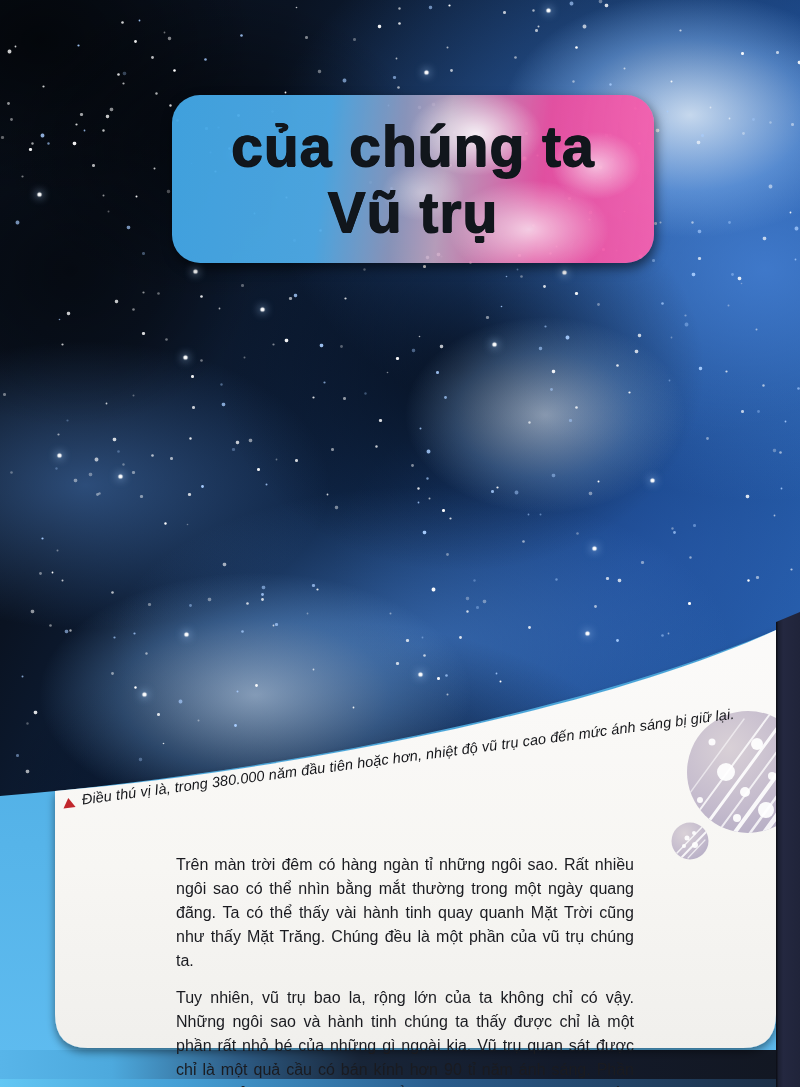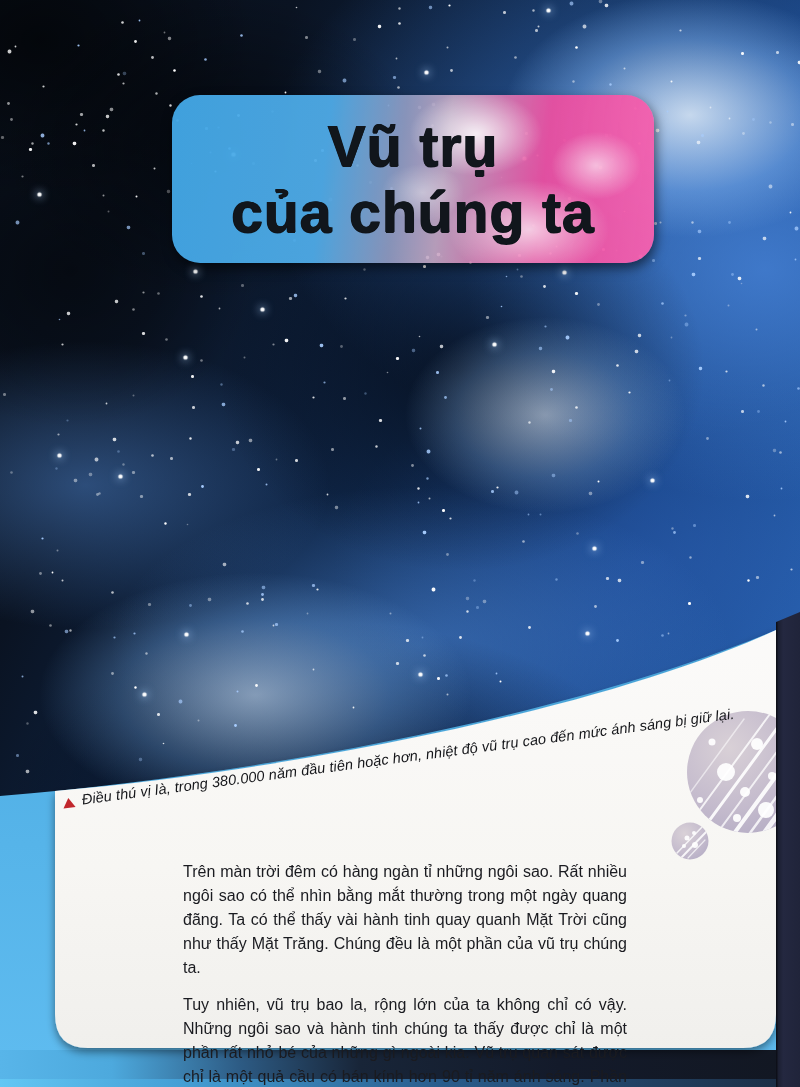--- a/index.html
+++ b/index.html
@@ -58,34 +58,34 @@
     display:inline-block;font-style:normal;color:#c1272d;font-size:16px;
     margin-right:7px;transform:scaleY(.8);vertical-align:-1px;
     font-family:"DejaVu Sans",sans-serif;
   }
   .caption-text{font-style:italic;letter-spacing:.1px;}
   
   .bodytext{
     position:absolute;left:171px;top:848px;width:468px;z-index:3;
     font-size:16px;line-height:24px;color:#1a1b20;text-align:justify;
   }
-  .bodytext p{margin:12px;}
+  .bodytext p{margin:5px;}
   .bodytext p + p{margin-top:13px;}
 </style>
 </head>
 <body>
 
 <div class="page">
 
   <div class="photo">
     <div id="stars-small" class="stars" style="box-shadow: rgba(255, 255, 255, 0.79) 9px 51px 0px 1.4px, rgba(168, 205, 255, 0.69) 324px 382px 0px 0.6px, rgba(255, 255, 255, 0.66) 206px 128px 0px 1.1px, rgba(168, 205, 255, 0.51) 294px 240px 0px 0.9px, rgba(255, 255, 255, 0.4) 198px 720px 0px 0.5px, rgba(168, 205, 255, 0.35) 233px 449px 0px 1.1px, rgba(255, 255, 255, 0.98) 443px 510px 0px 1px, rgba(255, 255, 255, 0.6) 32px 143px 0px 0.7px, rgba(255, 255, 255, 0.6) 70px 630px 0px 0.7px, rgba(255, 255, 255, 0.53) 757px 577px 0px 1.1px, rgba(255, 255, 255, 0.53) 111px 109px 0px 1.3px, rgba(168, 205, 255, 0.78) 506px 276px 0px 0.3px, rgba(255, 255, 255, 0.94) 438px 678px 0px 1px, rgba(168, 205, 255, 0.97) 424px 532px 0px 1.3px, rgba(255, 255, 255, 0.3) 774px 450px 0px 1.2px, rgba(168, 205, 255, 0.83) 262px 594px 0px 0.9px, rgba(168, 205, 255, 0.75) 446px 675px 0px 0.8px, rgba(255, 255, 255, 0.31) 441px 256px 0px 0.6px, rgba(255, 255, 255, 0.72) 504px 12px 0px 1px, rgba(168, 205, 255, 0.75) 796px 228px 0px 1.4px, rgb(255, 255, 255) 500px 681px 0px 0.5px, rgba(168, 205, 255, 0.45) 454px 132px 0px 0.7px, rgba(255, 255, 255, 0.99) 689px 603px 0px 1px, rgba(168, 205, 255, 0.86) 391px 188px 0px 0.9px, rgba(255, 255, 255, 0.67) 152px 455px 0px 0.8px, rgba(255, 255, 255, 0.42) 201px 360px 0px 0.8px, rgba(168, 205, 255, 0.91) 139px 20px 0px 0.4px, rgba(168, 205, 255, 0.65) 48px 143px 0px 0.7px, rgba(168, 205, 255, 0.8) 295px 295px 0px 1.2px, rgba(255, 255, 255, 0.69) 424px 655px 0px 0.8px, rgba(168, 205, 255, 0.48) 422px 637px 0px 0.4px, rgba(168, 205, 255, 0.55) 662px 635px 0px 0.8px, rgba(255, 255, 255, 0.88) 201px 296px 0px 0.8px, rgba(255, 255, 255, 0.54) 780px 452px 0px 0.8px, rgba(168, 205, 255, 0.99) 235px 725px 0px 0.9px, rgba(255, 255, 255, 0.95) 397px 358px 0px 1.1px, rgba(255, 255, 255, 0.57) 526px 133px 0px 1.1px, rgba(255, 255, 255, 0.36) 685px 315px 0px 0.6px, rgba(168, 205, 255, 0.8) 254px 213px 0px 0.4px, rgba(255, 255, 255, 0.5) 770px 186px 0px 1.4px, rgba(168, 205, 255, 0.74) 313px 585px 0px 1.1px, rgba(255, 255, 255, 0.88) 497px 487px 0px 0.6px, rgba(255, 255, 255, 0.69) 112px 592px 0px 0.8px, rgba(255, 255, 255, 0.67) 123px 83px 0px 0.6px, rgba(168, 205, 255, 0.77) 223px 404px 0px 1.3px, rgba(255, 255, 255, 0.37) 2px 137px 0px 1.1px, rgba(168, 205, 255, 0.48) 729px 222px 0px 0.9px, rgba(255, 255, 255, 0.99) 576px 47px 0px 0.8px, rgba(255, 255, 255, 0.78) 68px 313px 0px 1.2px, rgba(255, 255, 255, 0.61) 398px 87px 0px 0.8px, rgba(168, 205, 255, 0.78) 134px 633px 0px 0.6px, rgba(255, 255, 255, 0.93) 30px 149px 0px 1.1px, rgba(255, 255, 255, 0.37) 672px 528px 0px 0.7px, rgba(255, 255, 255, 0.66) 791px 569px 0px 0.6px, rgba(168, 205, 255, 0.41) 413px 350px 0px 1.2px, rgba(255, 255, 255, 0.92) 136px 196px 0px 0.5px, rgba(255, 255, 255, 0.64) 27px 771px 0px 1.3px, rgba(255, 255, 255, 0.35) 564px 140px 0px 0.9px, rgba(168, 205, 255, 0.34) 56px 468px 0px 0.7px, rgba(168, 205, 255, 0.54) 218px 127px 0px 0.6px, rgba(255, 255, 255, 0.75) 619px 580px 0px 1.3px, rgba(255, 255, 255, 0.76) 550px 253px 0px 0.7px, rgba(255, 255, 255, 0.77) 193px 407px 0px 1px, rgba(255, 255, 255, 0.66) 569px 198px 0px 1.1px, rgba(255, 255, 255, 0.69) 313px 669px 0px 0.4px, rgba(168, 205, 255, 0.59) 528px 514px 0px 0.4px, rgba(168, 205, 255, 0.52) 570px 420px 0px 1.1px, rgba(255, 255, 255, 0.46) 50px 625px 0px 0.8px, rgba(168, 205, 255, 0.67) 180px 701px 0px 1.4px, rgba(255, 255, 255, 0.33) 133px 395px 0px 0.5px, rgba(255, 255, 255, 0.64) 610px 177px 0px 0.3px, rgba(255, 255, 255, 0.51) 250px 440px 0px 1.3px, rgba(255, 255, 255, 0.74) 556px 246px 0px 0.4px, rgba(168, 205, 255, 0.87) 437px 372px 0px 1px, rgba(255, 255, 255, 0.83) 460px 637px 0px 0.9px, rgba(168, 205, 255, 0.83) 492px 491px 0px 1px, rgba(168, 205, 255, 0.48) 540px 514px 0px 0.5px, rgba(255, 255, 255, 0.82) 163px 743px 0px 0.3px, rgba(255, 255, 255, 0.53) 660px 222px 0px 0.5px, rgba(168, 205, 255, 0.52) 517px 269px 0px 0.4px, rgba(255, 255, 255, 0.81) 76px 124px 0px 0.6px, rgba(168, 205, 255, 0.66) 571px 3px 0px 1.4px, rgba(255, 255, 255, 0.49) 487px 317px 0px 1.1px, rgba(255, 255, 255, 0.82) 529px 627px 0px 0.9px, rgba(255, 255, 255, 0.58) 491px 202px 0px 0.4px, rgba(255, 255, 255, 0.37) 610px 134px 0px 0.7px, rgba(255, 255, 255, 0.31) 467px 598px 0px 1.2px, rgba(255, 255, 255, 0.41) 166px 339px 0px 0.8px, rgba(255, 255, 255, 0.74) 296px 7px 0px 0.3px, rgba(168, 205, 255, 0.84) 241px 35px 0px 0.8px, rgba(255, 255, 255, 0.97) 433px 589px 0px 1.4px, rgba(168, 205, 255, 0.51) 556px 579px 0px 0.7px, rgba(255, 255, 255, 0.7) 273px 625px 0px 0.4px, rgba(255, 255, 255, 0.93) 192px 376px 0px 1px, rgba(255, 255, 255, 0.33) 11px 472px 0px 0.8px, rgba(168, 205, 255, 0.81) 322px 150px 0px 1px, rgba(168, 205, 255, 0.95) 617px 640px 0px 0.9px, rgba(255, 255, 255, 0.86) 739px 278px 0px 1.3px, rgba(168, 205, 255, 0.97) 320px 230px 0px 0.8px, rgba(168, 205, 255, 0.74) 276px 624px 0px 1.1px, rgba(168, 205, 255, 0.85) 496px 673px 0px 0.4px, rgba(255, 255, 255, 0.84) 143px 333px 0px 1.1px, rgba(255, 255, 255, 0.46) 792px 124px 0px 1px, rgba(255, 255, 255, 0.77) 376px 446px 0px 0.7px, rgba(255, 255, 255, 0.9) 671px 81px 0px 0.5px, rgba(168, 205, 255, 0.54) 653px 260px 0px 1px, rgba(255, 255, 255, 0.73) 177px 120px 0px 0.8px, rgba(255, 255, 255, 0.66) 777px 52px 0px 1px, rgba(255, 255, 255, 0.71) 538px 26px 0px 0.5px, rgba(255, 255, 255, 0.37) 244px 357px 0px 0.5px, rgba(255, 255, 255, 0.55) 523px 541px 0px 0.8px, rgba(255, 255, 255, 0.93) 258px 469px 0px 1px, rgba(168, 205, 255, 0.8) 205px 59px 0px 0.8px, rgba(168, 205, 255, 0.61) 66px 631px 0px 1.3px, rgba(168, 205, 255, 0.47) 669px 380px 0px 0.4px, rgba(255, 255, 255, 0.77) 116px 301px 0px 1.2px, rgba(255, 255, 255, 0.77) 407px 640px 0px 1.1px, rgba(168, 205, 255, 0.73) 662px 303px 0px 0.8px, rgba(168, 205, 255, 0.92) 78px 45px 0px 0.6px, rgba(255, 255, 255, 0.36) 364px 269px 0px 0.7px, rgba(255, 255, 255, 0.67) 156px 93px 0px 0.7px, rgba(255, 255, 255, 0.89) 799px 62px 0px 1.3px, rgba(168, 205, 255, 0.94) 700px 368px 0px 1.2px, rgba(255, 255, 255, 0.34) 272px 111px 0px 0.7px, rgba(255, 255, 255, 0.6) 624px 68px 0px 0.5px, rgba(255, 255, 255, 0.99) 748px 580px 0px 0.7px, rgba(168, 205, 255, 0.97) 202px 486px 0px 0.9px, rgba(255, 255, 255, 0.86) 35px 712px 0px 1.3px, rgba(255, 255, 255, 0.34) 370px 182px 0px 0.9px, rgba(168, 205, 255, 0.69) 667px 111px 0px 0.5px, rgba(255, 255, 255, 0.33) 741px 283px 0px 0.3px, rgba(255, 255, 255, 0.84) 380px 420px 0px 1.1px, rgba(255, 255, 255, 0.4) 57px 550px 0px 0.5px, rgba(255, 255, 255, 0.99) 449px 5px 0px 0.6px, rgba(168, 205, 255, 0.62) 540px 348px 0px 1.2px, rgba(255, 255, 255, 0.4) 319px 71px 0px 1.2px, rgba(255, 255, 255, 0.31) 168px 191px 0px 1.2px, rgba(255, 255, 255, 0.36) 276px 459px 0px 0.4px, rgba(255, 255, 255, 0.77) 589px 219px 0px 0.6px, rgba(168, 205, 255, 0.42) 221px 384px 0px 0.7px, rgba(168, 205, 255, 0.76) 242px 631px 0px 0.8px, rgba(255, 255, 255, 0.71) 699px 258px 0px 1.1px, rgba(168, 205, 255, 0.87) 501px 306px 0px 0.3px, rgba(255, 255, 255, 0.65) 655px 223px 0px 1px, rgba(255, 255, 255, 0.95) 286px 340px 0px 1.3px, rgba(255, 255, 255, 0.36) 598px 304px 0px 0.9px, rgba(255, 255, 255, 0.81) 544px 286px 0px 0.9px, rgba(255, 255, 255, 0.67) 584px 26px 0px 1.4px, rgba(255, 255, 255, 0.77) 467px 611px 0px 0.7px, rgba(255, 255, 255, 0.38) 158px 293px 0px 0.8px, rgba(168, 205, 255, 0.36) 474px 580px 0px 0.7px, rgba(168, 205, 255, 0.4) 753px 119px 0px 0.9px, rgb(255, 255, 255) 135px 687px 0px 0.7px, rgba(255, 255, 255, 0.75) 470px 262px 0px 0.8px, rgba(255, 255, 255, 0.55) 710px 107px 0px 0.4px, rgba(168, 205, 255, 0.71) 59px 319px 0px 0.3px, rgba(168, 205, 255, 0.92) 42px 538px 0px 0.6px, rgba(168, 205, 255, 0.83) 42px 135px 0px 1.4px, rgba(255, 255, 255, 0.76) 636px 351px 0px 1.3px, rgba(168, 205, 255, 0.38) 477px 607px 0px 1px, rgba(255, 255, 255, 0.61) 224px 564px 0px 1.3px, rgba(255, 255, 255, 0.55) 344px 398px 0px 1px, rgba(255, 255, 255, 0.35) 743px 133px 0px 0.9px, rgba(168, 205, 255, 0.84) 428px 451px 0px 1.4px, rgba(255, 255, 255, 0.92) 553px 371px 0px 1.2px, rgba(168, 205, 255, 0.69) 128px 227px 0px 1.3px, rgba(255, 255, 255, 0.61) 763px 385px 0px 0.7px, rgba(255, 255, 255, 0.42) 4px 394px 0px 1px, rgba(255, 255, 255, 0.68) 451px 70px 0px 0.9px, rgba(255, 255, 255, 0.48) 141px 496px 0px 1.1px, rgba(255, 255, 255, 0.49) 573px 81px 0px 0.7px, rgba(255, 255, 255, 0.43) 707px 438px 0px 0.9px, rgba(255, 255, 255, 0.7) 640px 256px 0px 1.4px, rgba(168, 205, 255, 0.82) 610px 84px 0px 0.7px, rgba(255, 255, 255, 0.49) 169px 38px 0px 1.2px, rgba(255, 255, 255, 0.52) 419px 107px 0px 1.2px, rgba(255, 255, 255, 0.46) 642px 562px 0px 1.1px, rgba(255, 255, 255, 0.34) 242px 285px 0px 1px, rgba(168, 205, 255, 0.47) 732px 274px 0px 0.9px, rgba(255, 255, 255, 0.52) 210px 152px 0px 0.5px, rgba(168, 205, 255, 0.82) 420px 428px 0px 0.5px, rgba(255, 255, 255, 0.67) 357px 165px 0px 0.7px, rgba(255, 255, 255, 0.66) 96px 459px 0px 1.4px, rgba(255, 255, 255, 0.84) 747px 496px 0px 1.3px, rgba(168, 205, 255, 0.5) 17px 755px 0px 1px, rgba(255, 255, 255, 0.83) 118px 74px 0px 0.8px, rgba(168, 205, 255, 0.75) 445px 397px 0px 0.9px, rgba(255, 255, 255, 0.59) 595px 606px 0px 0.9px, rgba(168, 205, 255, 0.9) 785px 421px 0px 0.4px, rgba(255, 255, 255, 0.66) 219px 308px 0px 0.4px, rgba(255, 255, 255, 0.99) 165px 523px 0px 0.7px, rgba(168, 205, 255, 0.34) 67px 420px 0px 0.6px, rgba(255, 255, 255, 0.73) 62px 580px 0px 0.5px, rgba(255, 255, 255, 0.52) 756px 329px 0px 0.5px, rgba(168, 205, 255, 0.38) 191px 163px 0px 0.3px, rgba(168, 205, 255, 0.91) 693px 274px 0px 1.3px, rgba(255, 255, 255, 0.36) 187px 524px 0px 0.3px, rgba(255, 255, 255, 0.85) 215px 171px 0px 0.6px, rgba(168, 205, 255, 0.53) 612px 159px 0px 1px, rgba(255, 255, 255, 0.6) 447px 694px 0px 0.5px, rgba(255, 255, 255, 0.82) 158px 714px 0px 1px, rgba(255, 255, 255, 0.85) 603px 249px 0px 1px, rgba(168, 205, 255, 0.94) 229px 148px 0px 0.8px, rgba(255, 255, 255, 0.62) 171px 458px 0px 1px, rgba(255, 255, 255, 0.94) 256px 685px 0px 0.9px, rgba(168, 205, 255, 0.81) 418px 502px 0px 0.4px, rgba(255, 255, 255, 0.99) 598px 481px 0px 0.5px, rgba(255, 255, 255, 0.43) 390px 613px 0px 0.5px, rgba(255, 255, 255, 0.77) 189px 494px 0px 1.1px, rgba(255, 255, 255, 0.47) 387px 372px 0px 0.3px, rgba(255, 255, 255, 0.45) 11px 119px 0px 0.9px, rgba(255, 255, 255, 0.48) 412px 465px 0px 0.9px, rgba(255, 255, 255, 0.54) 146px 653px 0px 0.7px, rgba(168, 205, 255, 0.91) 321px 345px 0px 1.3px, rgba(255, 255, 255, 0.85) 418px 488px 0px 0.7px, rgba(255, 255, 255, 0.8) 327px 494px 0px 0.4px, rgba(255, 255, 255, 0.46) 501px 177px 0px 0.3px, rgba(255, 255, 255, 0.49) 112px 673px 0px 0.9px, rgba(168, 205, 255, 0.8) 84px 130px 0px 0.4px, rgba(255, 255, 255, 0.61) 729px 118px 0px 0.4px, rgba(255, 255, 255, 0.83) 617px 365px 0px 0.8px, rgba(255, 255, 255, 0.84) 313px 397px 0px 0.6px, rgba(255, 255, 255, 0.33) 577px 533px 0px 0.8px, rgba(255, 255, 255, 0.8) 576px 407px 0px 0.8px, rgba(255, 255, 255, 0.45) 133px 472px 0px 1.1px, rgba(255, 255, 255, 0.81) 114px 439px 0px 1.3px, rgba(255, 255, 255, 0.74) 519px 255px 0px 1.1px, rgba(255, 255, 255, 0.55) 515px 57px 0px 0.8px, rgba(168, 205, 255, 0.96) 429px 151px 0px 0.3px, rgba(255, 255, 255, 0.4) 149px 604px 0px 1.1px, rgba(255, 255, 255, 0.95) 438px 254px 0px 1.3px, rgba(255, 255, 255, 0.82) 345px 298px 0px 0.6px, rgba(255, 255, 255, 0.56) 8px 103px 0px 0.9px, rgba(255, 255, 255, 0.9) 629px 392px 0px 0.6px, rgba(255, 255, 255, 0.82) 286px 197px 0px 0.5px, rgba(255, 255, 255, 0.74) 726px 371px 0px 0.6px, rgba(255, 255, 255, 0.36) 90px 474px 0px 1.3px, rgba(255, 255, 255, 0.88) 238px 115px 0px 0.9px, rgba(168, 205, 255, 0.63) 394px 77px 0px 1.1px, rgba(255, 255, 255, 0.7) 764px 238px 0px 1.3px, rgba(168, 205, 255, 0.78) 795px 259px 0px 0.4px, rgba(255, 255, 255, 0.41) 164px 32px 0px 0.4px, rgba(168, 205, 255, 0.83) 266px 484px 0px 0.5px, rgba(255, 255, 255, 0.62) 81px 114px 0px 1.1px, rgba(168, 205, 255, 0.36) 140px 759px 0px 1.2px, rgba(255, 255, 255, 0.82) 606px 5px 0px 1.3px, rgba(255, 255, 255, 0.45) 22px 176px 0px 0.6px, rgba(255, 255, 255, 0.52) 332px 449px 0px 1px, rgba(255, 255, 255, 0.41) 209px 599px 0px 1.3px, rgba(255, 255, 255, 0.3) 27px 723px 0px 0.7px, rgba(255, 255, 255, 0.42) 590px 493px 0px 1.3px, rgba(168, 205, 255, 0.59) 263px 587px 0px 1.3px, rgba(255, 255, 255, 0.59) 432px 125px 0px 0.7px, rgba(168, 205, 255, 0.68) 427px 478px 0px 0.7px, rgb(255, 255, 255) 624px 211px 0px 0.3px, rgba(255, 255, 255, 0.45) 75px 480px 0px 1.3px, rgba(255, 255, 255, 0.36) 600px 1px 0px 1.3px, rgba(255, 255, 255, 0.76) 106px 403px 0px 0.4px, rgba(255, 255, 255, 0.73) 103px 130px 0px 0.7px, rgba(255, 255, 255, 0.88) 790px 212px 0px 0.4px, rgba(255, 255, 255, 0.43) 97px 494px 0px 0.9px, rgba(168, 205, 255, 0.51) 516px 492px 0px 1.4px, rgba(255, 255, 255, 0.8) 122px 22px 0px 0.8px, rgba(255, 255, 255, 0.33) 354px 39px 0px 1px, rgba(255, 255, 255, 0.75) 237px 442px 0px 1.2px, rgba(255, 255, 255, 0.6) 533px 225px 0px 0.7px, rgba(255, 255, 255, 0.67) 419px 336px 0px 0.3px, rgba(255, 255, 255, 0.81) 296px 460px 0px 1px, rgba(168, 205, 255, 0.64) 545px 326px 0px 0.6px, rgba(255, 255, 255, 0.33) 108px 211px 0px 0.5px, rgba(168, 205, 255, 0.89) 237px 691px 0px 0.5px, rgba(168, 205, 255, 0.37) 143px 253px 0px 1px, rgba(168, 205, 255, 0.58) 702px 135px 0px 1px, rgba(168, 205, 255, 0.58) 551px 389px 0px 0.9px, rgba(255, 255, 255, 0.97) 424px 266px 0px 1px, rgba(168, 205, 255, 0.5) 190px 605px 0px 0.9px, rgba(255, 255, 255, 0.68) 529px 422px 0px 0.7px, rgba(255, 255, 255, 0.75) 397px 663px 0px 1.1px, rgba(255, 255, 255, 0.75) 639px 335px 0px 1.2px, rgba(168, 205, 255, 0.91) 606px 135px 0px 1.2px, rgb(255, 255, 255) 285px 92px 0px 0.4px, rgba(255, 255, 255, 0.54) 143px 292px 0px 0.6px, rgba(255, 255, 255, 0.63) 429px 498px 0px 0.5px, rgba(255, 255, 255, 0.85) 317px 589px 0px 0.6px, rgba(168, 205, 255, 0.31) 330px 199px 0px 1.4px, rgba(255, 255, 255, 0.35) 123px 464px 0px 0.7px, rgba(255, 255, 255, 0.73) 441px 346px 0px 1.2px, rgba(255, 255, 255, 0.93) 576px 293px 0px 1.1px, rgba(255, 255, 255, 0.54) 692px 222px 0px 0.7px, rgba(255, 255, 255, 0.75) 247px 603px 0px 0.8px, rgba(255, 255, 255, 0.97) 639px 143px 0px 0.8px, rgba(168, 205, 255, 0.68) 17px 222px 0px 1.4px, rgb(255, 255, 255) 174px 70px 0px 0.8px, rgba(255, 255, 255, 0.68) 93px 165px 0px 1px, rgba(255, 255, 255, 0.32) 671px 337px 0px 0.4px, rgba(255, 255, 255, 0.89) 353px 707px 0px 0.4px, rgba(255, 255, 255, 0.54) 32px 611px 0px 1.3px, rgba(255, 255, 255, 0.43) 40px 573px 0px 0.9px, rgba(255, 255, 255, 0.99) 52px 572px 0px 0.4px, rgba(255, 255, 255, 0.66) 536px 30px 0px 1px, rgba(255, 255, 255, 0.48) 306px 37px 0px 1px, rgba(255, 255, 255, 0.79) 450px 518px 0px 0.6px, rgba(255, 255, 255, 0.79) 43px 86px 0px 0.6px, rgba(255, 255, 255, 0.71) 152px 57px 0px 0.9px, rgba(255, 255, 255, 0.37) 484px 601px 0px 1.3px, rgba(168, 205, 255, 0.73) 388px 105px 0px 0.4px, rgba(255, 255, 255, 0.94) 379px 26px 0px 1.2px, rgba(255, 255, 255, 0.68) 537px 155px 0px 0.6px, rgba(255, 255, 255, 0.42) 99px 493px 0px 0.7px, rgba(255, 255, 255, 0.55) 103px 195px 0px 0.5px, rgba(255, 255, 255, 0.56) 58px 434px 0px 0.6px, rgba(255, 255, 255, 0.72) 607px 578px 0px 1.1px, rgba(168, 205, 255, 0.33) 365px 393px 0px 0.7px, rgba(255, 255, 255, 0.45) 336px 507px 0px 1.2px, rgba(168, 205, 255, 0.86) 781px 488px 0px 0.4px, rgba(168, 205, 255, 0.42) 686px 324px 0px 1.4px, rgba(168, 205, 255, 0.64) 344px 80px 0px 1.4px, rgba(168, 205, 255, 0.3) 124px 73px 0px 1.3px, rgba(168, 205, 255, 0.62) 430px 7px 0px 1.2px, rgba(255, 255, 255, 0.62) 698px 142px 0px 1.3px, rgba(168, 205, 255, 0.72) 674px 532px 0px 0.9px, rgba(255, 255, 255, 0.6) 290px 298px 0px 1.1px, rgba(255, 255, 255, 0.82) 15px 46px 0px 0.4px, rgba(255, 255, 255, 0.75) 154px 168px 0px 0.5px, rgba(255, 255, 255, 0.94) 742px 53px 0px 1px, rgba(168, 205, 255, 0.73) 22px 676px 0px 0.5px, rgba(168, 205, 255, 0.46) 694px 525px 0px 1px, rgba(255, 255, 255, 0.93) 600px 167px 0px 1.3px, rgba(255, 255, 255, 0.39) 447px 554px 0px 0.9px, rgba(255, 255, 255, 0.63) 399px 8px 0px 0.7px, rgba(255, 255, 255, 0.32) 341px 346px 0px 0.9px, rgba(255, 255, 255, 0.94) 74px 143px 0px 1.3px, rgba(255, 255, 255, 0.47) 273px 344px 0px 0.6px, rgba(255, 255, 255, 0.97) 427px 257px 0px 1.2px, rgba(255, 255, 255, 0.67) 680px 30px 0px 0.6px, rgba(255, 255, 255, 0.65) 396px 58px 0px 0.4px, rgba(255, 255, 255, 0.62) 533px 10px 0px 0.7px, rgba(255, 255, 255, 0.53) 590px 212px 0px 1.3px, rgba(255, 255, 255, 0.82) 399px 23px 0px 0.8px, rgba(255, 255, 255, 0.82) 635px 108px 0px 0.7px, rgba(255, 255, 255, 0.49) 668px 633px 0px 0.4px, rgba(255, 255, 255, 0.9) 657px 130px 0px 1.3px, rgba(255, 255, 255, 0.34) 770px 122px 0px 0.7px, rgba(168, 205, 255, 0.34) 118px 451px 0px 0.8px, rgba(255, 255, 255, 0.36) 307px 613px 0px 0.4px, rgba(255, 255, 255, 0.6) 774px 515px 0px 0.4px, rgba(255, 255, 255, 0.47) 133px 309px 0px 0.8px, rgba(168, 205, 255, 0.5) 553px 475px 0px 1.3px, rgba(255, 255, 255, 0.39) 521px 276px 0px 0.8px, rgba(255, 255, 255, 0.9) 135px 41px 0px 0.9px, rgba(255, 255, 255, 0.46) 433px 104px 0px 1.2px, rgba(255, 255, 255, 0.79) 262px 599px 0px 0.9px, rgba(255, 255, 255, 0.74) 62px 344px 0px 0.6px, rgba(255, 255, 255, 0.36) 728px 305px 0px 0.5px, rgba(255, 255, 255, 0.81) 170px 105px 0px 0.7px, rgba(255, 255, 255, 0.62) 447px 47px 0px 0.5px, rgba(168, 205, 255, 0.65) 699px 231px 0px 1.3px, rgba(168, 205, 255, 0.39) 758px 411px 0px 0.9px, rgba(168, 205, 255, 0.73) 114px 637px 0px 0.6px, rgba(255, 255, 255, 0.7) 742px 411px 0px 1px, rgba(255, 255, 255, 0.67) 450px 165px 0px 0.9px, rgba(255, 255, 255, 0.35) 616px 250px 0px 0.4px, rgba(255, 255, 255, 0.77) 107px 116px 0px 1.2px, rgba(255, 255, 255, 0.5) 690px 557px 0px 0.7px, rgba(255, 255, 255, 0.7) 315px 160px 0px 1px, rgba(168, 205, 255, 0.69) 798px 388px 0px 0.8px, rgba(255, 255, 255, 0.31) 253px 163px 0px 1px, rgba(168, 205, 255, 0.91) 567px 337px 0px 1.4px, rgba(255, 255, 255, 0.88) 190px 438px 0px 0.7px;"></div>
     <div id="stars-bright" class="stars" style="box-shadow: rgb(255, 255, 255) 233px 154px 1px 1.6px, rgba(170, 210, 255, 0.75) 233px 154px 9px 2.5px, rgb(255, 255, 255) 587px 633px 1px 1.6px, rgba(170, 210, 255, 0.75) 587px 633px 9px 2.5px, rgb(255, 255, 255) 59px 455px 1px 1.6px, rgba(170, 210, 255, 0.75) 59px 455px 9px 2.5px, rgb(255, 255, 255) 39px 194px 1px 1.6px, rgba(170, 210, 255, 0.75) 39px 194px 9px 2.5px, rgb(255, 255, 255) 426px 72px 1px 1.6px, rgba(170, 210, 255, 0.75) 426px 72px 9px 2.5px, rgb(255, 255, 255) 186px 634px 1px 1.6px, rgba(170, 210, 255, 0.75) 186px 634px 9px 2.5px, rgb(255, 255, 255) 120px 476px 1px 1.6px, rgba(170, 210, 255, 0.75) 120px 476px 9px 2.5px, rgb(255, 255, 255) 564px 272px 1px 1.6px, rgba(170, 210, 255, 0.75) 564px 272px 9px 2.5px, rgb(255, 255, 255) 262px 309px 1px 1.6px, rgba(170, 210, 255, 0.75) 262px 309px 9px 2.5px, rgb(255, 255, 255) 494px 344px 1px 1.6px, rgba(170, 210, 255, 0.75) 494px 344px 9px 2.5px, rgb(255, 255, 255) 195px 271px 1px 1.6px, rgba(170, 210, 255, 0.75) 195px 271px 9px 2.5px, rgb(255, 255, 255) 524px 158px 1px 1.6px, rgba(170, 210, 255, 0.75) 524px 158px 9px 2.5px, rgb(255, 255, 255) 548px 10px 1px 1.6px, rgba(170, 210, 255, 0.75) 548px 10px 9px 2.5px, rgb(255, 255, 255) 185px 357px 1px 1.6px, rgba(170, 210, 255, 0.75) 185px 357px 9px 2.5px, rgb(255, 255, 255) 652px 480px 1px 1.6px, rgba(170, 210, 255, 0.75) 652px 480px 9px 2.5px, rgb(255, 255, 255) 420px 674px 1px 1.6px, rgba(170, 210, 255, 0.75) 420px 674px 9px 2.5px, rgb(255, 255, 255) 144px 694px 1px 1.6px, rgba(170, 210, 255, 0.75) 144px 694px 9px 2.5px, rgb(255, 255, 255) 594px 548px 1px 1.6px, rgba(170, 210, 255, 0.75) 594px 548px 9px 2.5px;"></div>
     <div class="badge">
+      <div class="badge-line">của chúng ta</div>
       <div class="badge-line">Vũ trụ</div>
-      <div class="badge-line">của chúng ta</div>
     </div>
   </div>
 
   <svg class="lower" viewBox="0 600 800 487">
     <defs>
       <linearGradient id="gBlue" x1="0" y1="600" x2="0" y2="1087" gradientUnits="userSpaceOnUse">
         <stop offset="0" stop-color="#4babe2"></stop>
           <stop offset=".5" stop-color="#56b4e9"></stop>
           <stop offset="1" stop-color="#5fbcf0"></stop>
       </linearGradient>

